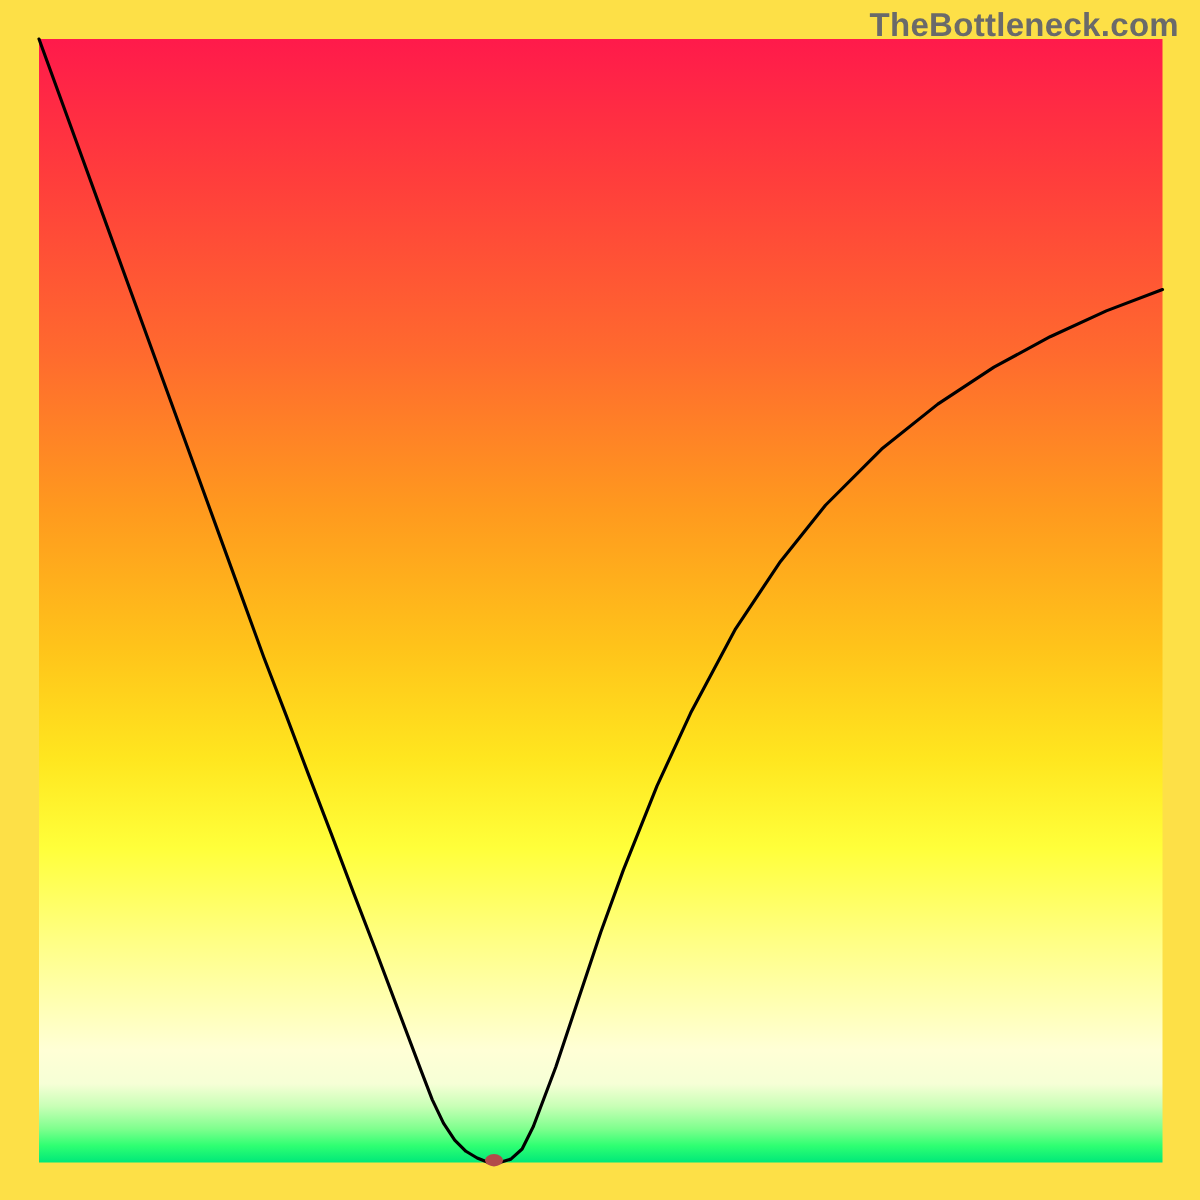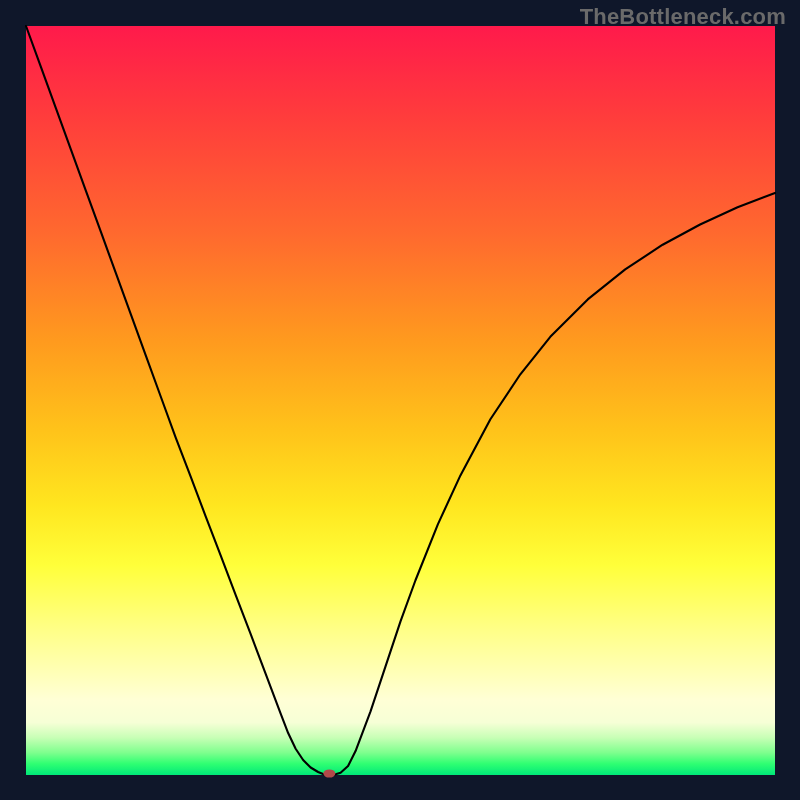--- a/index.html
+++ b/index.html
@@ -8,21 +8,21 @@
     width: 800px;
     height: 800px;
     overflow: hidden;
     background: #000;
     font-family: Arial, Helvetica, sans-serif;
   }
   .stage {
     position: relative;
     width: 800px;
     height: 800px;
-    background: #0f172a;
+    background: #fde047;
   }
   .watermark {
     position: absolute;
     top: 4px;
     right: 14px;
     color: #6a6a6a;
     font-size: 22px;
     font-weight: 600;
     letter-spacing: 0.2px;
     user-select: none;

